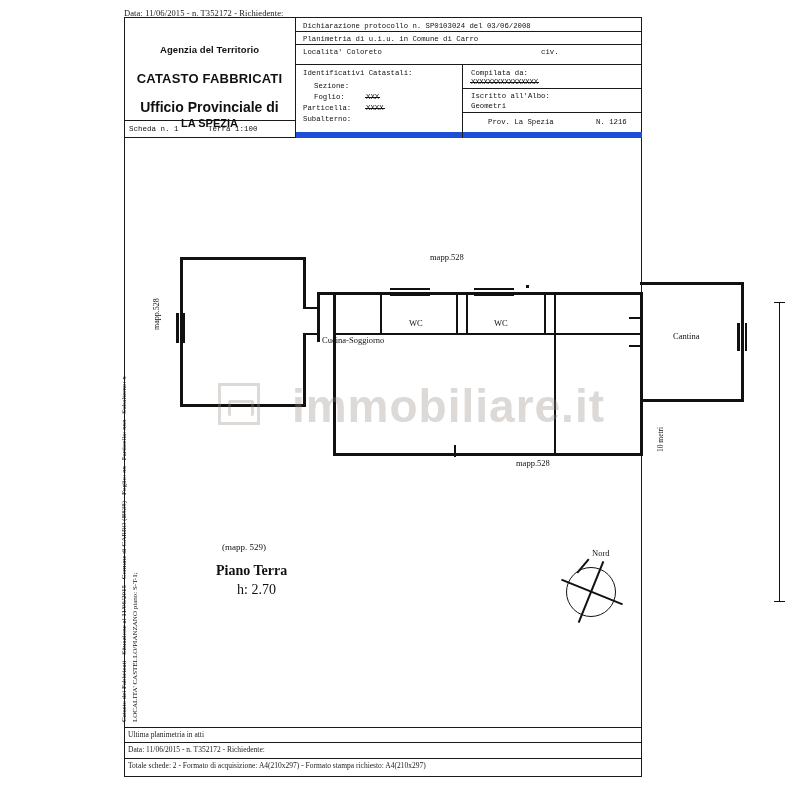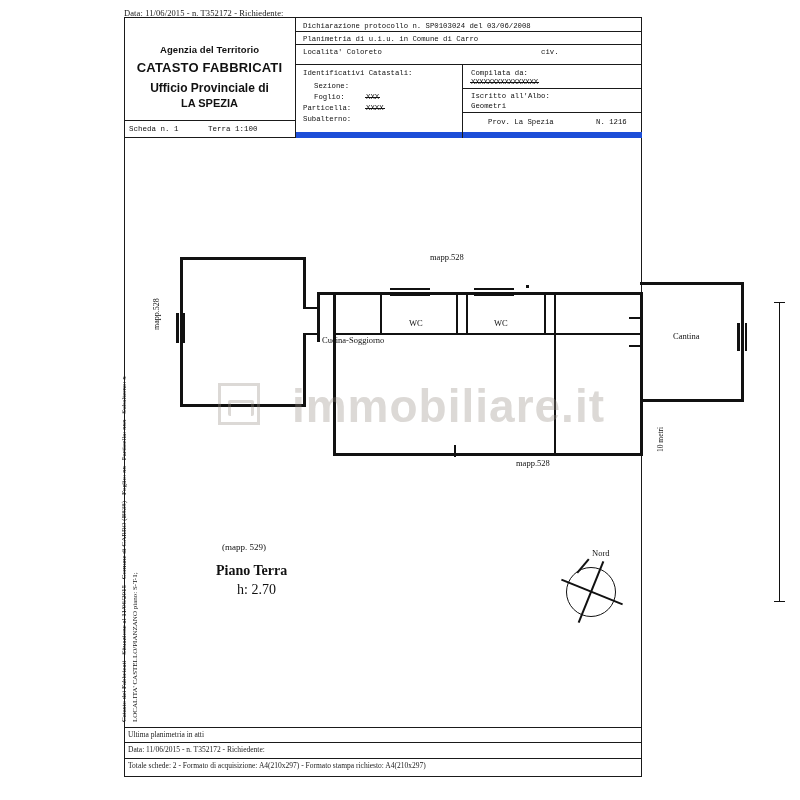--- a/index.html
+++ b/index.html
@@ -24,22 +24,22 @@
   }
 
   
   .hdr{position:absolute;left:124px;top:17px;width:518px;height:121px;}
   .hdr-left{
     position:absolute;left:0;top:0;width:172px;height:104px;
     border-right:1px solid #1a1a1a;border-bottom:1px solid #1a1a1a;
     box-sizing:border-box;text-align:center;
   }
   .hdr-left .l1{font-size:9.5px;margin-top:27px;font-weight:bold;letter-spacing:.1px;}
-  .hdr-left .l2{font-size:13px;font-weight:bold;margin-top:5px;letter-spacing:.2px;}
-  .hdr-left .l3{font-size:12px;font-weight:bold;margin-top:6px;}
+  .hdr-left .l2{font-size:13px;font-weight:bold;margin-top:16px;letter-spacing:.2px;}
+  .hdr-left .l3{font-size:14px;font-weight:bold;margin-top:13px;}
   .hdr-left .l4{font-size:11px;font-weight:bold;margin-top:2px;}
 
   .hdr-scheda{
     position:absolute;left:0;top:104px;width:172px;height:17px;
     border-right:1px solid #1a1a1a;border-bottom:1px solid #1a1a1a;
     box-sizing:border-box;font-family:"Liberation Mono", monospace;font-size:7.5px;
   }
   .hdr-scheda .s1{position:absolute;left:5px;top:4px;}
   .hdr-scheda .s2{position:absolute;left:84px;top:4px;}
 

